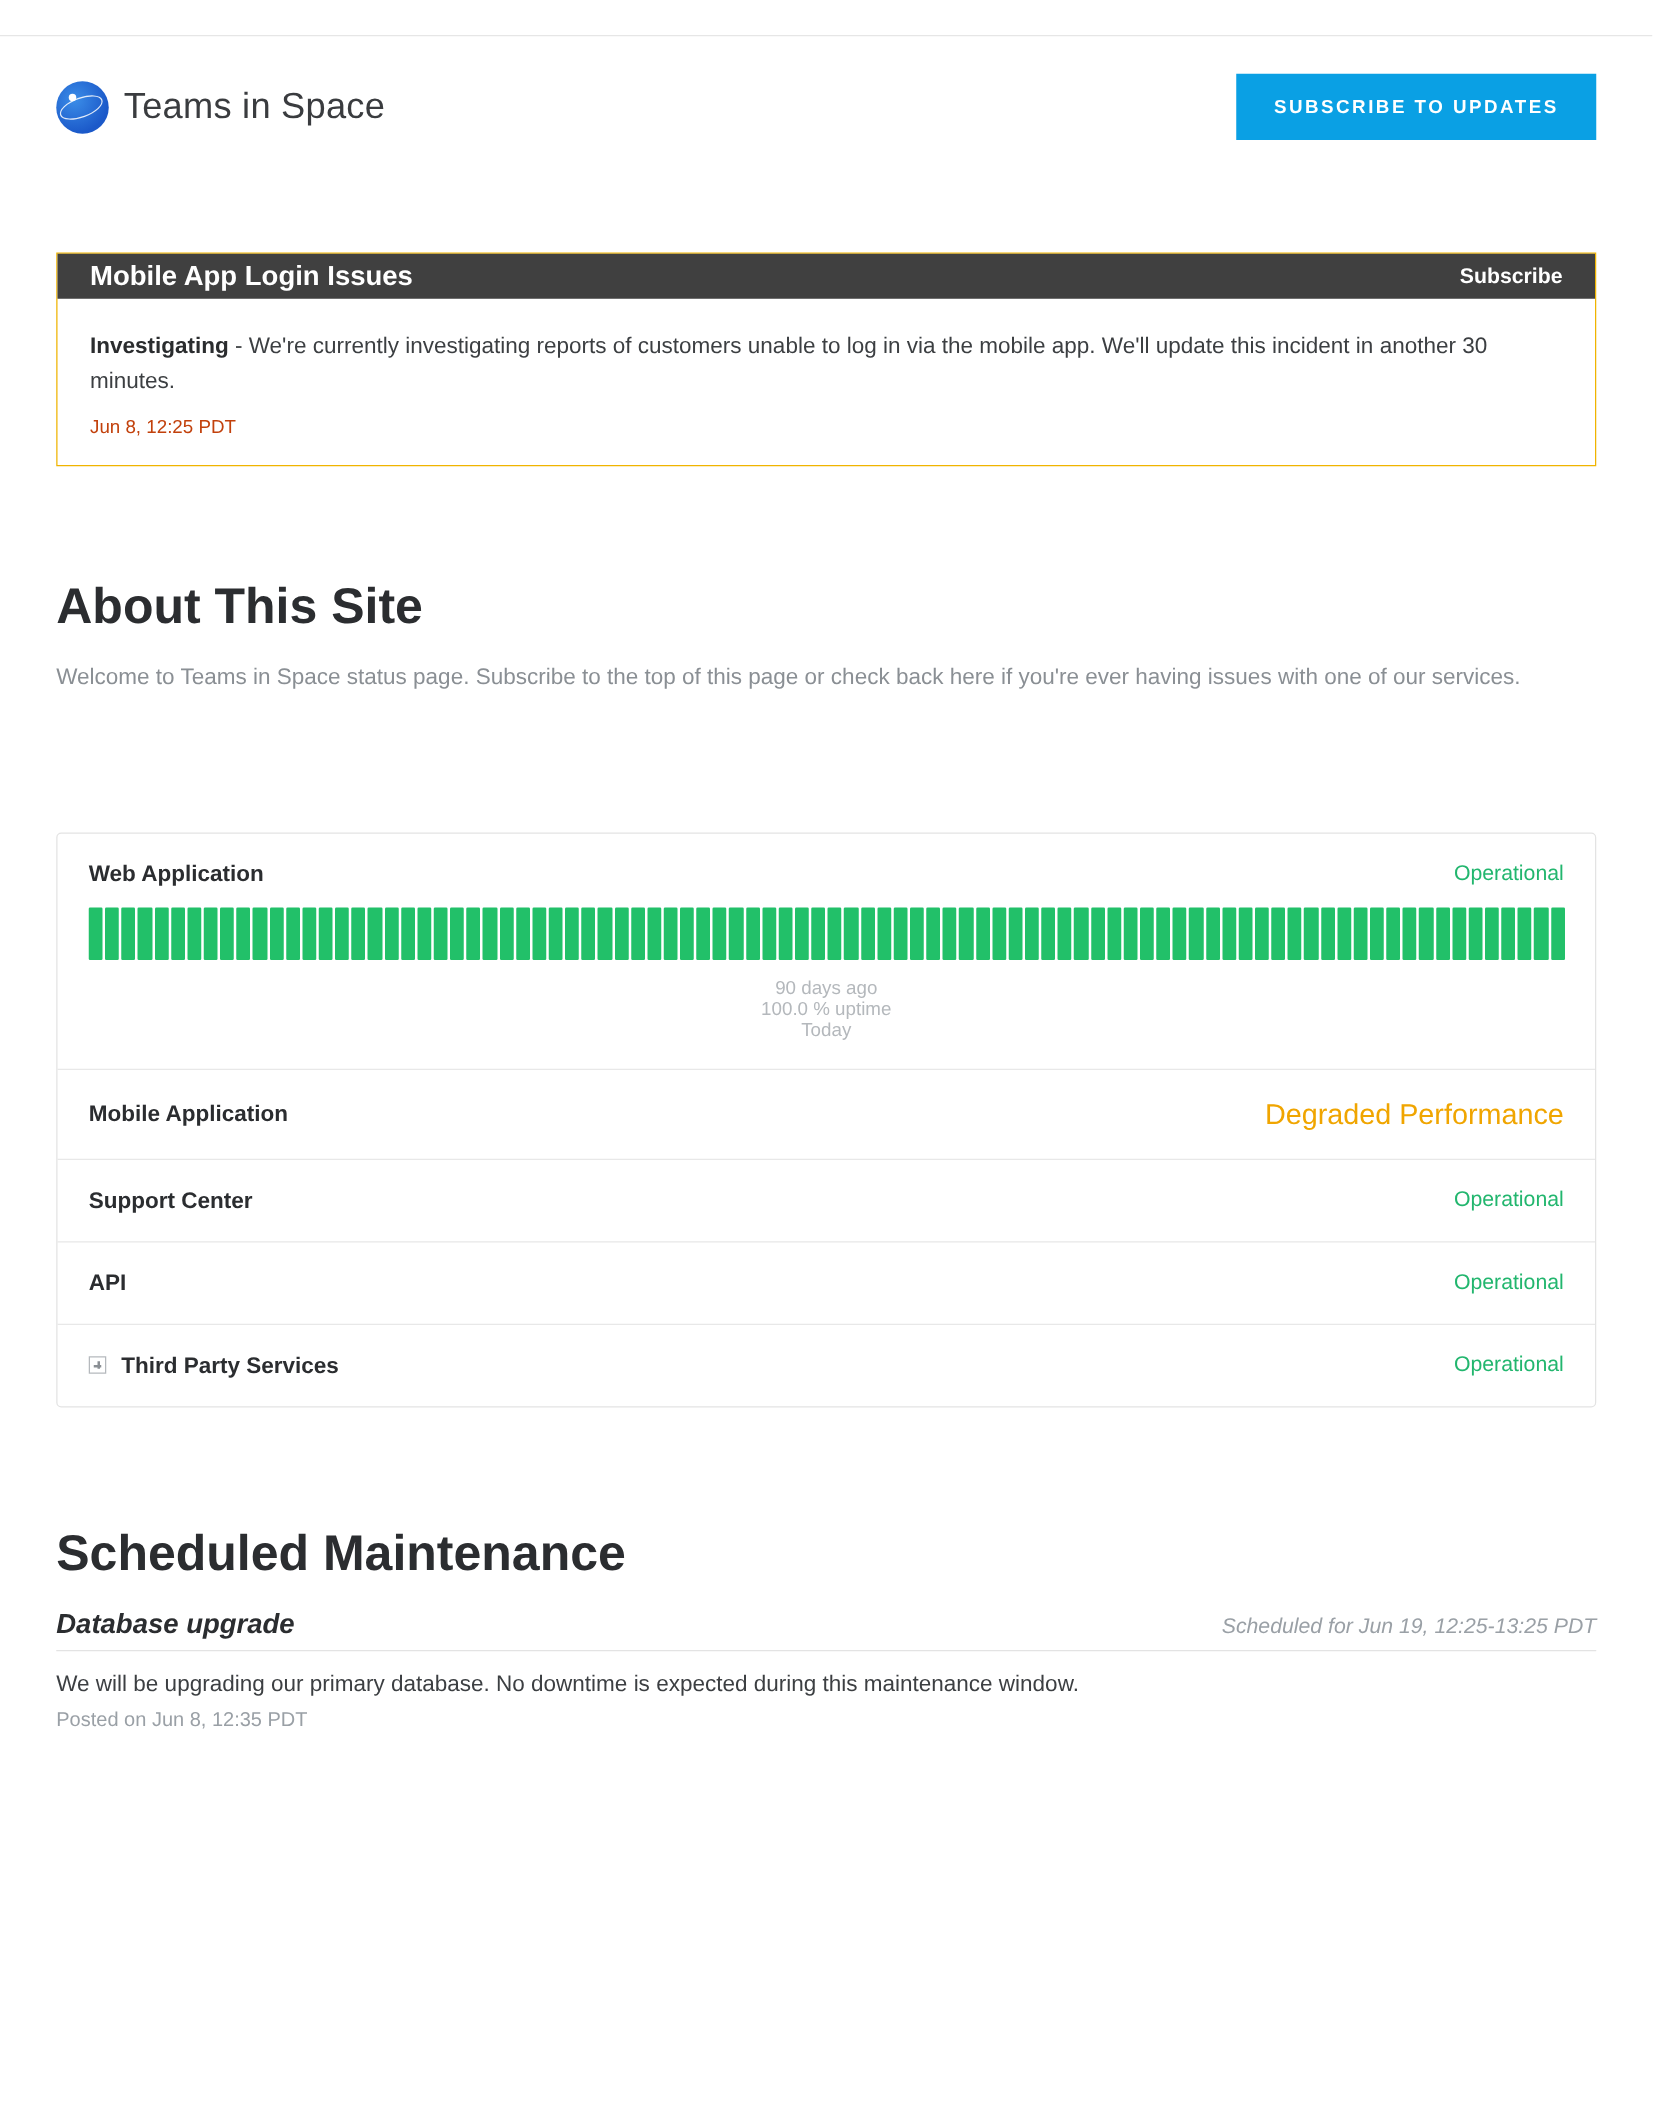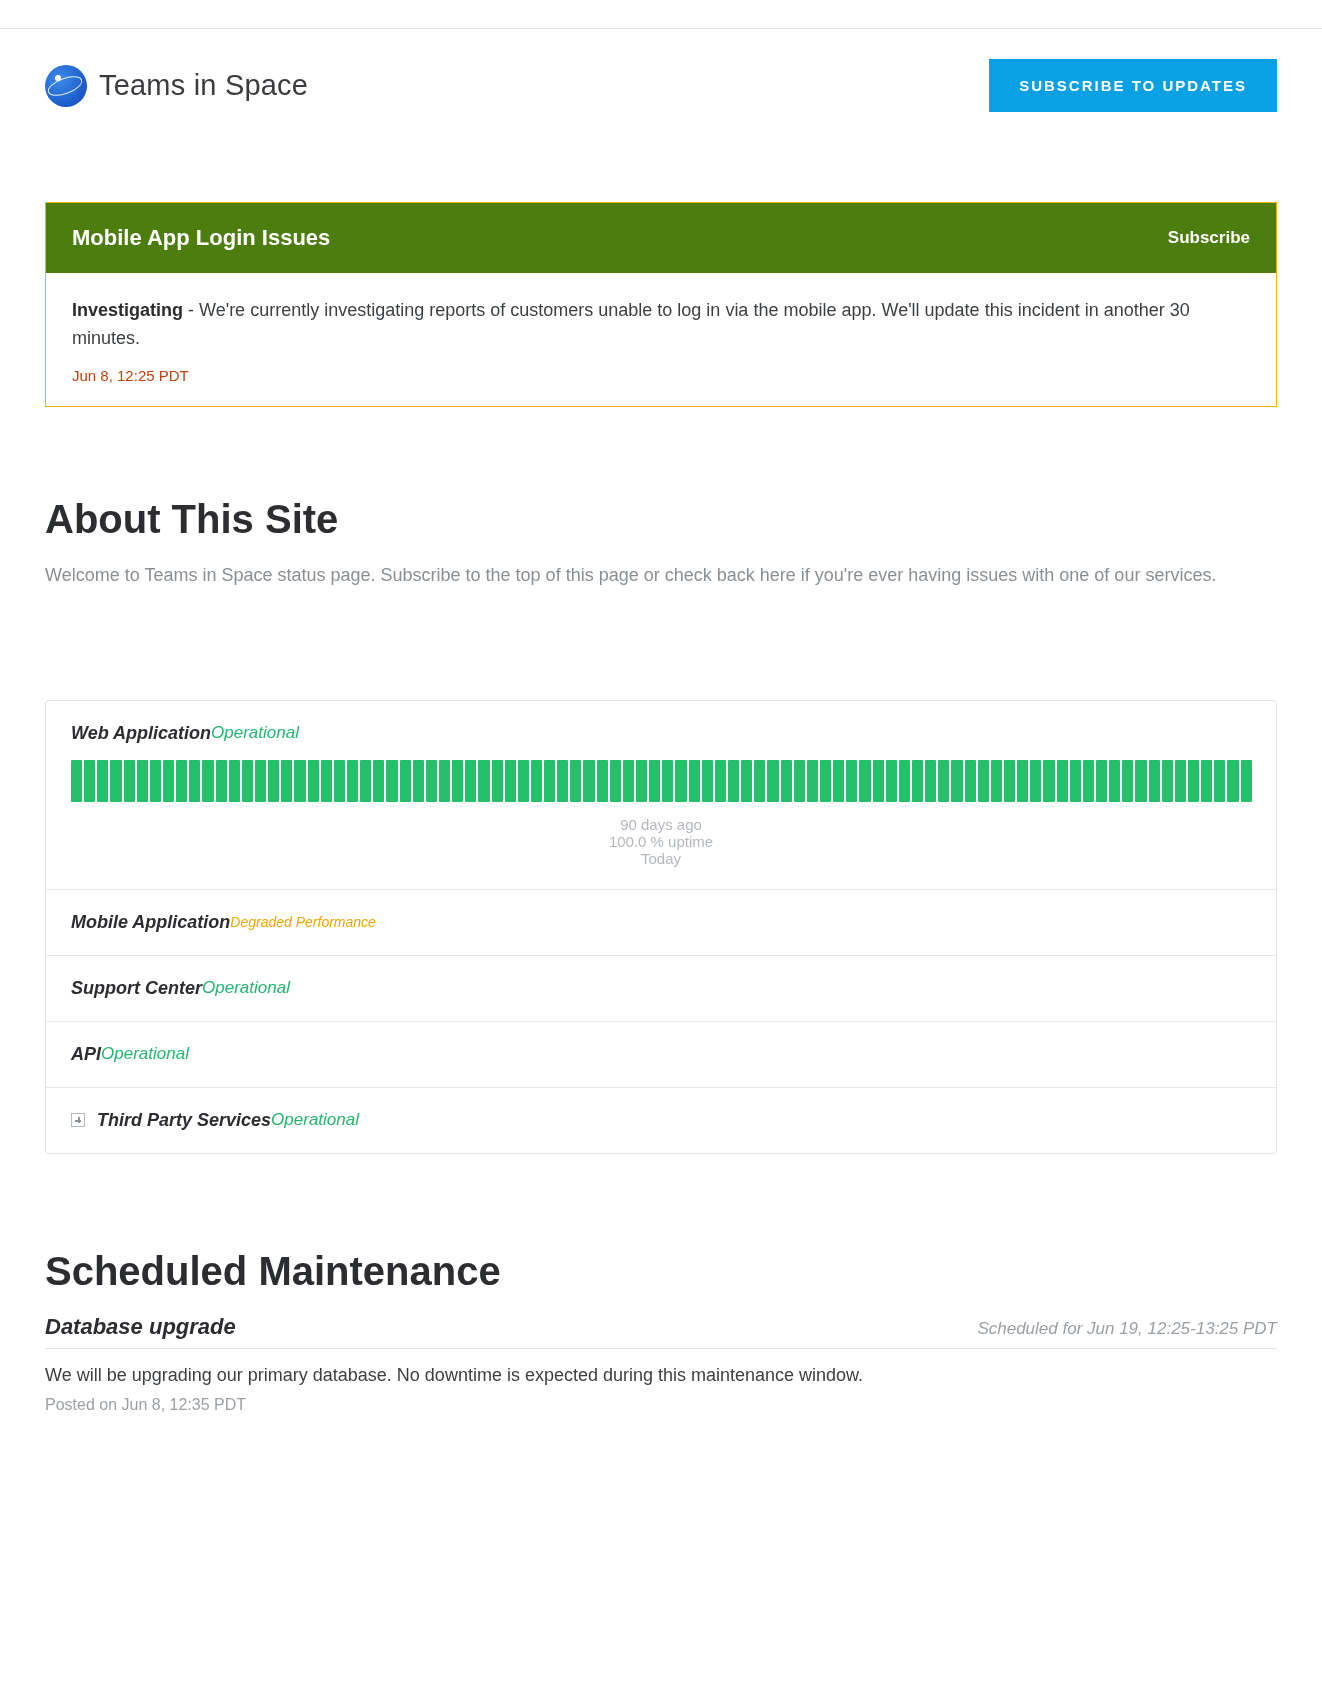--- a/index.html
+++ b/index.html
@@ -69,23 +69,23 @@
     letter-spacing: 2px;
     cursor: pointer;
     text-transform: uppercase;
   }
   .incident-card {
     border: 1px solid #f0b400;
     background: #fff;
     margin-bottom: 90px;
   }
   .incident-head {
-    background: #4d7c0f;
+    background: #404040;
     color: #fff;
-    padding: 22px 26px;
+    padding: 5px 26px;
     display: flex;
     justify-content: space-between;
     align-items: center;
   }
   .incident-title {
     font-size: 22px;
     font-weight: 700;
   }
   .incident-sub {
     font-size: 17px;
@@ -130,22 +130,22 @@
     border-radius: 4px;
     margin-bottom: 95px;
   }
   .component {
     padding: 22px 25px;
     border-top: 1px solid #e8e8e8;
   }
   .component:first-child { border-top: none; }
   .comp-row {
     display: flex;
-    align-items: center;
-    font-style: italic;
+    justify-content: space-between;
+    align-items: center;
   }
   .comp-name {
     font-size: 18px;
     font-weight: 700;
     color: #2b2d30;
     display: flex;
     align-items: center;
     gap: 12px;
   }
   .expand-icon {
@@ -158,21 +158,21 @@
     cursor: pointer;
   }
   .expand-icon::before, .expand-icon::after {
     content: "";
     position: absolute;
     background: #8a8f94;
   }
   .expand-icon::before { left: 3px; right: 3px; top: 6px; height: 1.5px; }
   .expand-icon::after  { top: 3px; bottom: 3px; left: 6px; width: 1.5px; }
   .status-op { color: #22b66e; font-size: 17px; }
-  .status-deg { color: #f0a500; font-size: 14px; }
+  .status-deg { color: #f0a500; font-size: 23px; }
   .uptime-bars {
     display: flex;
     gap: 2px;
     margin-top: 16px;
     height: 42px;
   }
   .uptime-bars span {
     flex: 1;
     background: #22c069;
     border-radius: 1px;

